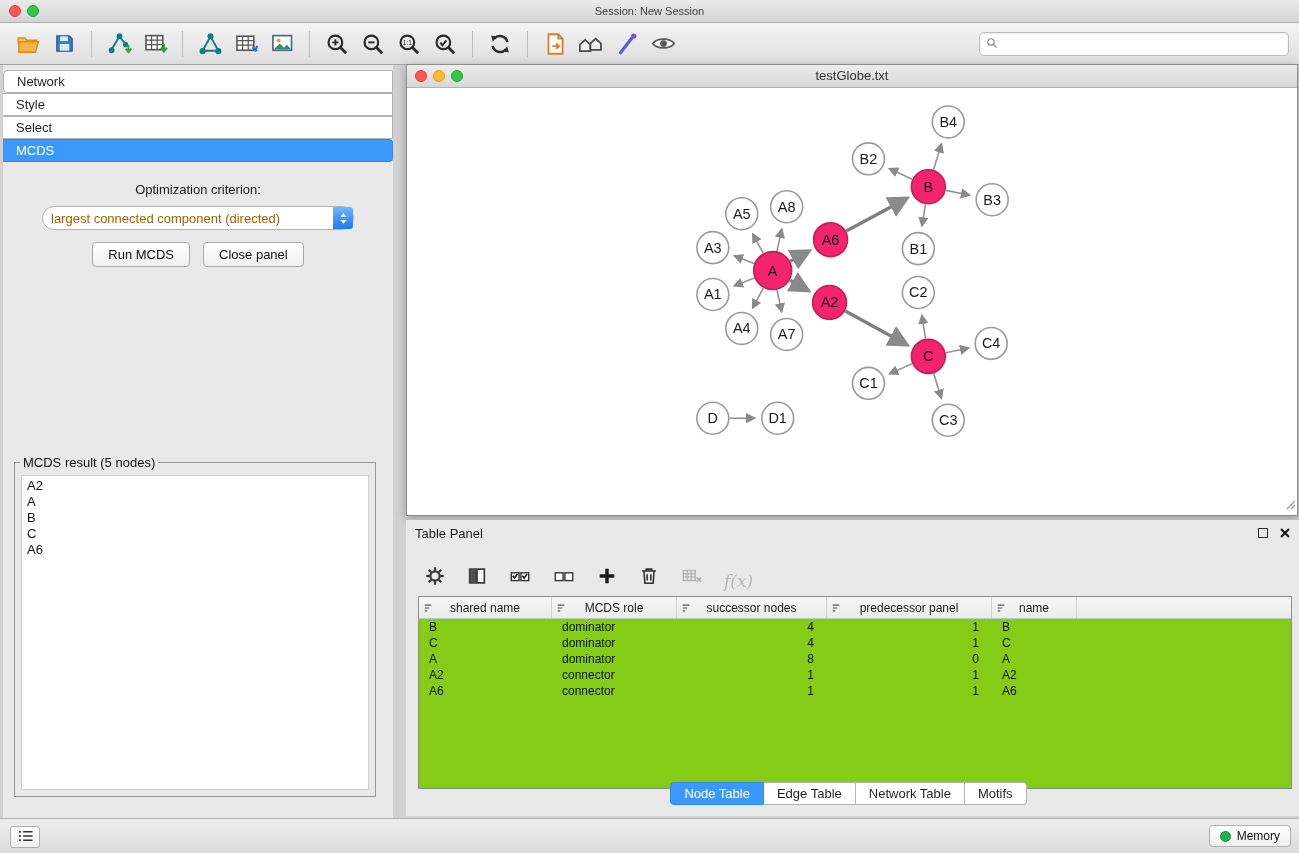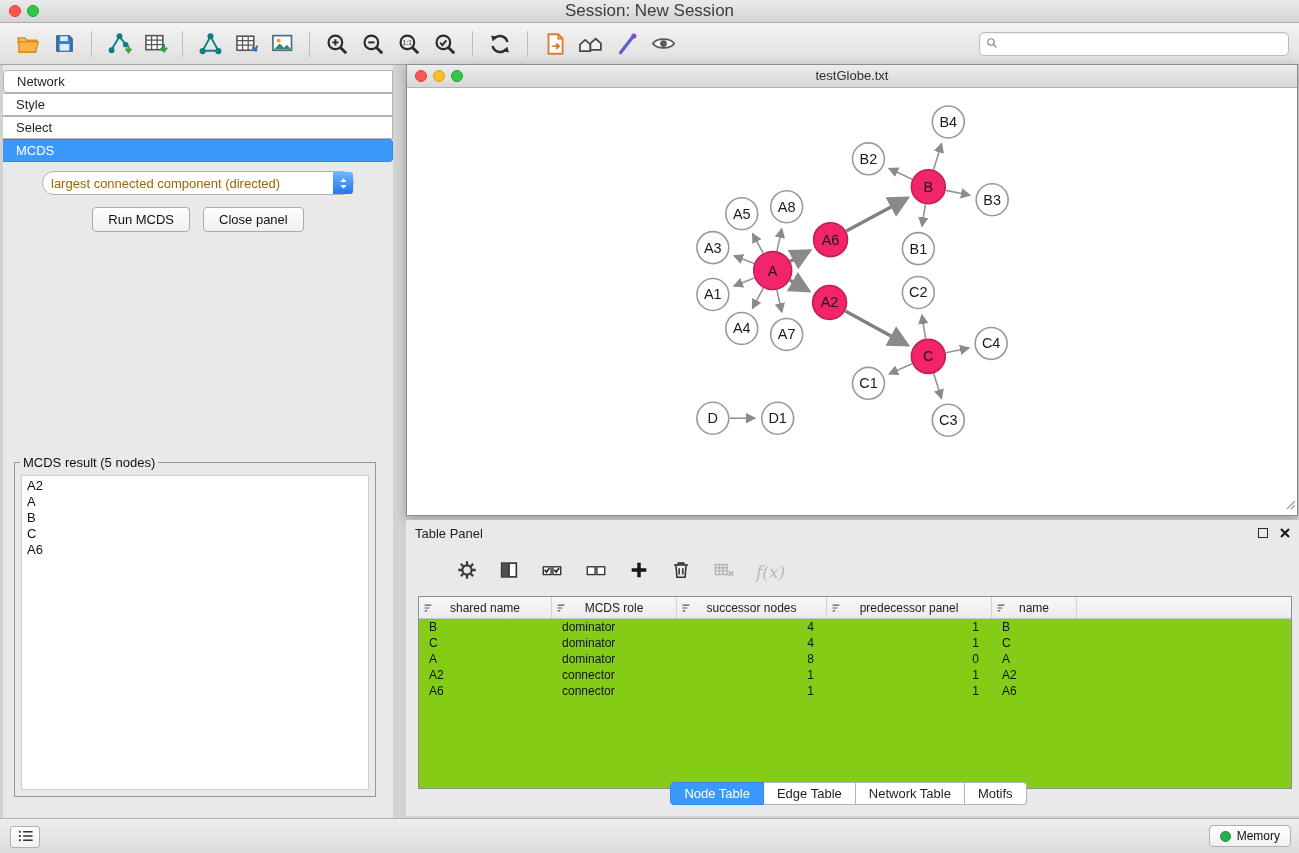--- a/index.html
+++ b/index.html
@@ -4,21 +4,21 @@
 <style>
   html,body{margin:0;padding:0;}
   body{
     width:1299px;height:853px;position:relative;overflow:hidden;
     font-family:"Liberation Sans",sans-serif;background:#d2d2d2;
     -webkit-font-smoothing:antialiased;
   }
   
   .titlebar{position:absolute;top:0;left:0;right:0;height:22px;
     background:linear-gradient(#ebebeb,#d4d4d4);border-bottom:1px solid #aeaeae;}
-  .titlebar .title{text-align:center;font-size:17px;line-height:22px;color:#3c3c3c;}
+  .titlebar .title{text-align:center;font-size:11px;line-height:22px;color:#3c3c3c;}
   .tl{position:absolute;top:5px;width:12px;height:12px;border-radius:50%;}
   .tl.red{background:#fc5753;border:1px solid #df3e38;box-sizing:border-box;}
   .tl.yellow{background:#fdbc2e;border:1px solid #de9c12;box-sizing:border-box;}
   .tl.green{background:#33c748;border:1px solid #1da32f;box-sizing:border-box;}
 
   
   .toolbar{position:absolute;top:23px;left:0;right:0;height:41px;
     background:linear-gradient(#f4f4f4,#dedede);border-bottom:1px solid #a5a5a5;
     display:flex;align-items:center;padding:0 10px;}
   .tbtn{width:36px;height:34px;display:flex;align-items:center;justify-content:center;border-radius:4px;}
@@ -58,21 +58,21 @@
     border:1px solid #8d8d8d;box-sizing:border-box;box-shadow:0 3px 10px rgba(0,0,0,.28);}
   .net-titlebar{height:22px;background:linear-gradient(#ededed,#d7d7d7);border-bottom:1px solid #b3b3b3;
     position:relative;text-align:center;font-size:13px;line-height:22px;color:#333;}
   .net-canvas{position:absolute;top:23px;left:0;right:0;bottom:0;background:#fff;overflow:hidden;}
   .net-canvas svg{width:100%;height:100%;display:block;}
   .net-canvas text{font-family:"Liberation Sans",sans-serif;}
   .resize-grip{position:absolute;right:1px;bottom:1px;}
 
   
   .table-panel{position:absolute;left:406px;top:520px;width:893px;height:296px;background:#e9e9e9;}
-  .tp-toolbar{display:flex;align-items:center;gap:20px;padding:7px 0 0 18px;height:38px;margin-left:32px;}
+  .tp-toolbar{display:flex;align-items:flex-end;gap:20px;padding:7px 0 0 18px;height:38px;}
   .fx-label{font-family:"DejaVu Serif",serif;font-style:italic;font-size:17px;color:#b8b8b8;}
   .table-wrap{position:absolute;left:12px;right:7px;top:76px;height:191px;background:#84cc16;
     border:1px solid #8d8d8d;overflow:hidden;}
   .thead{display:flex;height:21px;background:linear-gradient(#f7f7f7,#ececec);border-bottom:1px solid #c6c6c6;}
   .th{position:relative;display:flex;align-items:center;justify-content:center;
     font-size:12px;color:#222;border-right:1px solid #d2d2d2;box-sizing:border-box;}
   .th .sort{position:absolute;left:4px;top:5px;}
   .trow{display:flex;height:16px;align-items:center;}
   .tcell{font-size:12px;color:#111;box-sizing:border-box;white-space:nowrap;overflow:hidden;}
   .tcell.l{padding-left:10px;text-align:left;}
@@ -263,20 +263,21 @@
   </div>
 </div>
 
 <div class="control-panel">
   <div class="cp-tabs">
     <div class="seg">Network</div>
     <div class="seg">Style</div>
     <div class="seg">Select</div>
     <div class="seg active">MCDS</div>
   </div>
+  <div class="opt-label">Optimization criterion:</div>
   <div class="dropdown">
     <span>largest connected component (directed)</span>
     <span class="stepper">
         <svg width="9" height="13" viewBox="0 0 10 14">
           <path d="M5 1.2 L8.4 5.2 H1.6z" fill="#fff"></path>
           <path d="M5 12.8 L1.6 8.8 H8.4z" fill="#fff"></path>
         </svg>
       </span>
   </div>
   <div class="btn-row">

